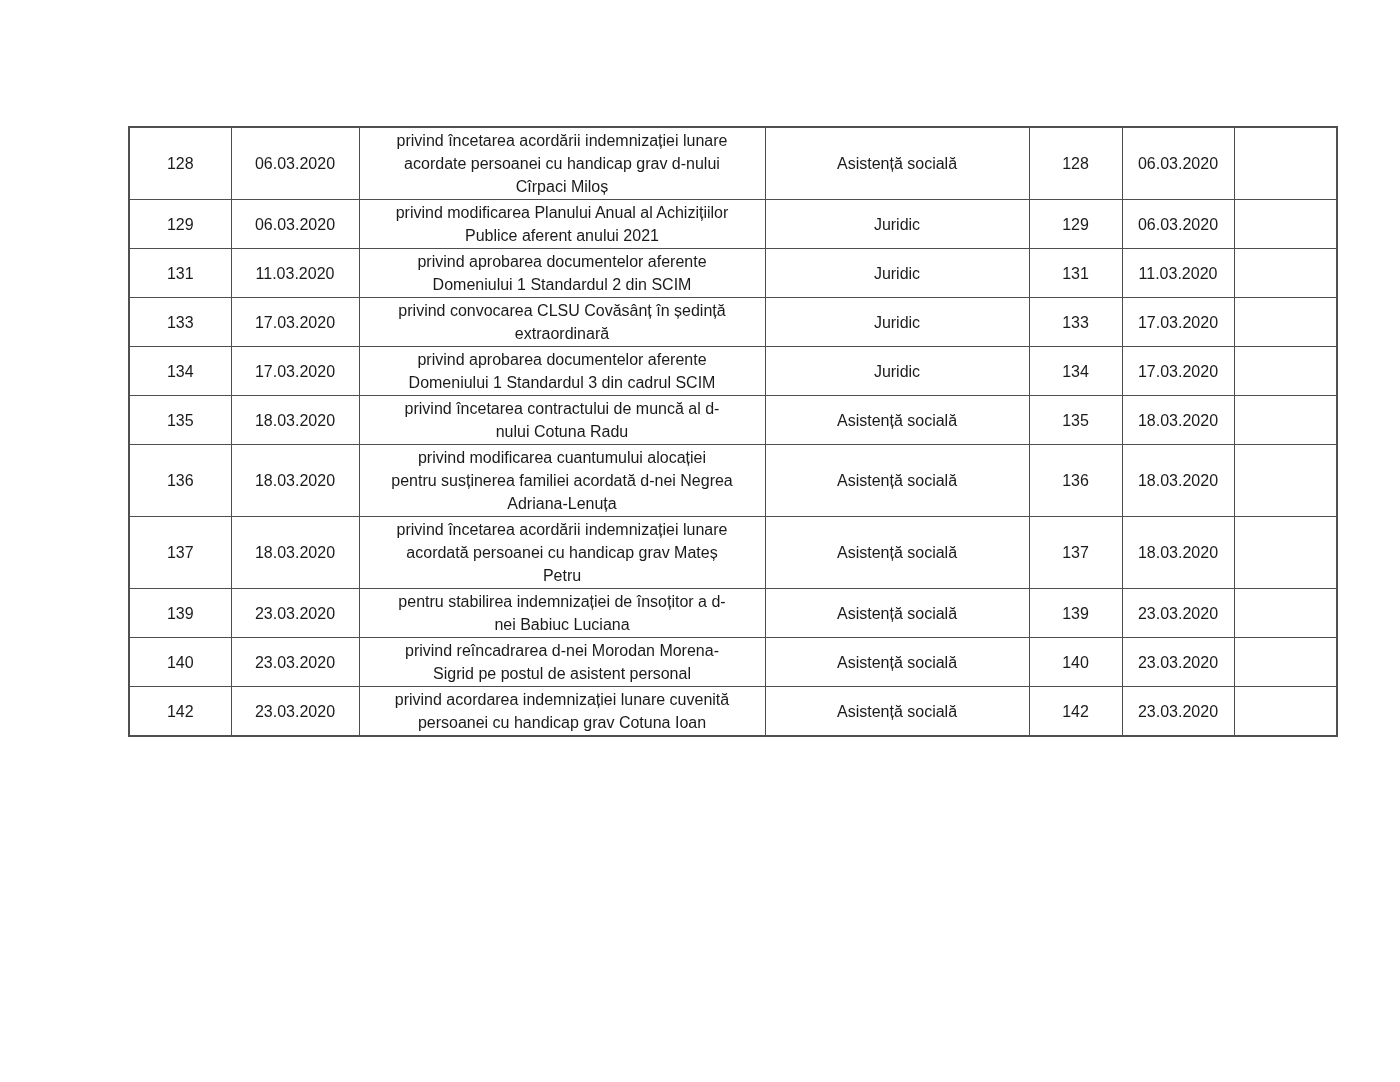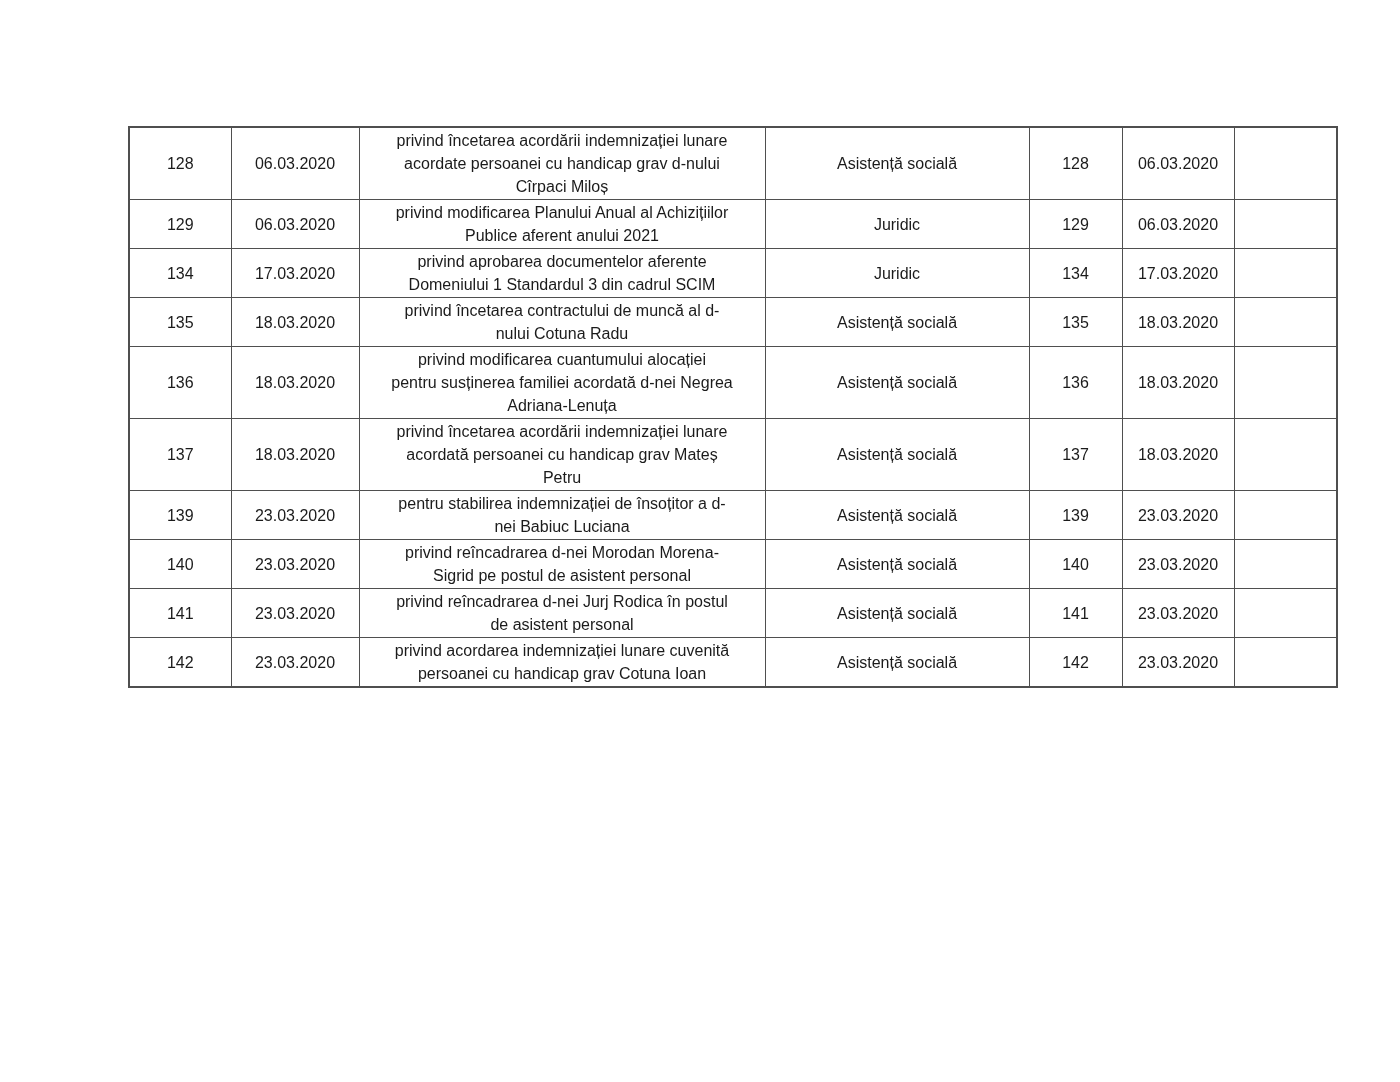--- a/index.html
+++ b/index.html
@@ -74,20 +74,40 @@
           <td>129</td>
           <td>06.03.2020</td>
           <td class="col-subject">privind modificarea Planului Anual al Achizițiilor
 Publice aferent anului 2021</td>
           <td>Juridic</td>
           <td>129</td>
           <td>06.03.2020</td>
           <td></td>
         </tr>
         <tr>
+          <td>131</td>
+          <td>11.03.2020</td>
+          <td class="col-subject">privind aprobarea documentelor aferente
+Domeniului 1 Standardul 2 din SCIM</td>
+          <td>Juridic</td>
+          <td>131</td>
+          <td>11.03.2020</td>
+          <td></td>
+        </tr>
+        <tr>
+          <td>133</td>
+          <td>17.03.2020</td>
+          <td class="col-subject">privind convocarea CLSU Covăsânț în ședință
+extraordinară</td>
+          <td>Juridic</td>
+          <td>133</td>
+          <td>17.03.2020</td>
+          <td></td>
+        </tr>
+        <tr>
           <td>134</td>
           <td>17.03.2020</td>
           <td class="col-subject">privind aprobarea documentelor aferente
 Domeniului 1 Standardul 3 din cadrul SCIM</td>
           <td>Juridic</td>
           <td>134</td>
           <td>17.03.2020</td>
           <td></td>
         </tr>
         <tr>
@@ -136,30 +156,20 @@
           <td>140</td>
           <td>23.03.2020</td>
           <td class="col-subject">privind reîncadrarea d-nei Morodan Morena-
 Sigrid pe postul de asistent personal</td>
           <td>Asistență socială</td>
           <td>140</td>
           <td>23.03.2020</td>
           <td></td>
         </tr>
         <tr>
-          <td>141</td>
-          <td>23.03.2020</td>
-          <td class="col-subject">privind reîncadrarea d-nei Jurj Rodica în postul
-de asistent personal</td>
-          <td>Asistență socială</td>
-          <td>141</td>
-          <td>23.03.2020</td>
-          <td></td>
-        </tr>
-        <tr>
           <td>142</td>
           <td>23.03.2020</td>
           <td class="col-subject">privind acordarea indemnizației lunare cuvenită
 persoanei cu handicap grav Cotuna Ioan</td>
           <td>Asistență socială</td>
           <td>142</td>
           <td>23.03.2020</td>
           <td></td>
         </tr>
       </tbody>

